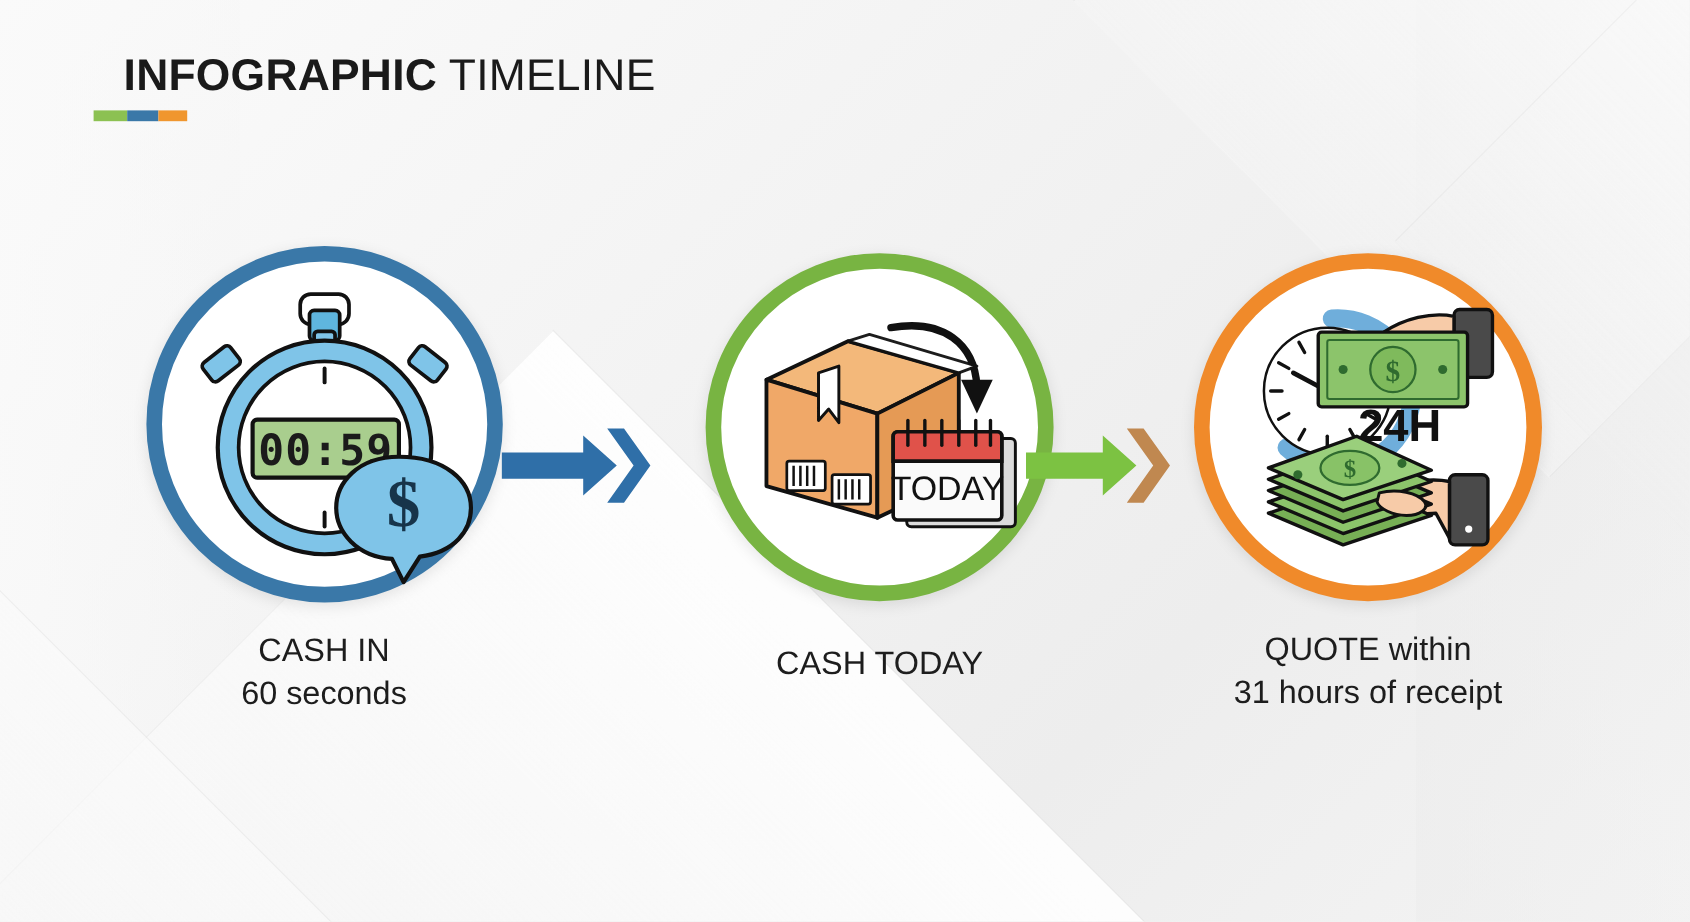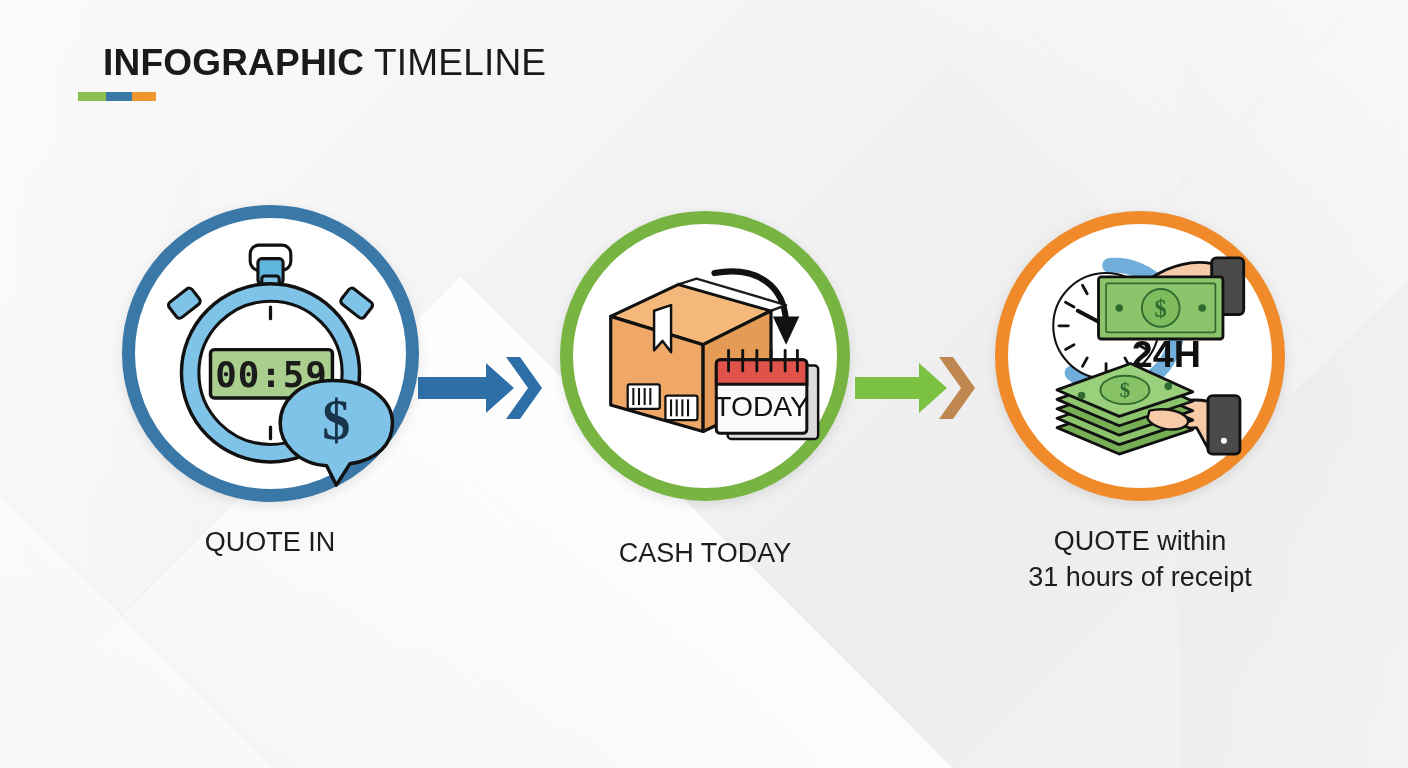--- a/index.html
+++ b/index.html
@@ -103,21 +103,21 @@
     width: 1408px;
     height: 470px;
   }
 
   .step {
     position: absolute;
     width: 330px;
     text-align: center;
   }
   .step-1 { left: 105px; }
-  .step-2 { left: 540px; text-align: center; }
+  .step-2 { left: 568px; text-align: center; }
   .step-3 { left: 975px; }
 
   .circle {
     position: relative;
     width: 297px;
     height: 297px;
     margin: 0 auto;
     border-radius: 50%;
     background: #ffffff;
     box-sizing: border-box;
@@ -207,21 +207,22 @@
 
           <g>
             <path d="M204 168 C168 168 150 191 150 212 C150 233 168 254 198 256
                      L208 276 L222 254 C252 250 266 232 266 212
                      C266 189 244 168 204 168 Z" fill="#7FC4E8" stroke="#111" stroke-width="3.6" stroke-linejoin="round"></path>
             <text x="208" y="228" text-anchor="middle" font-family="'Liberation Serif', serif" font-size="58" font-weight="700" fill="#17344a">$</text>
           </g>
         </svg>
       </div>
       <div class="caption">
-        <div>QUOTE IN</div>
+        <div>CASH IN</div>
+        <div>60 seconds</div>
       </div>
     </div>
 
     <div class="arrow arrow-1">
       <svg viewBox="0 0 130 90" width="130" height="90">
         <path d="M0 34 L68 34 L68 20 L96 45 L68 70 L68 56 L0 56 Z" fill="#2F6FA8"></path>
         <path d="M88 14 L102 14 L124 45 L102 76 L88 76 L110 45 Z" fill="#2F6FA8"></path>
       </svg>
     </div>
 

